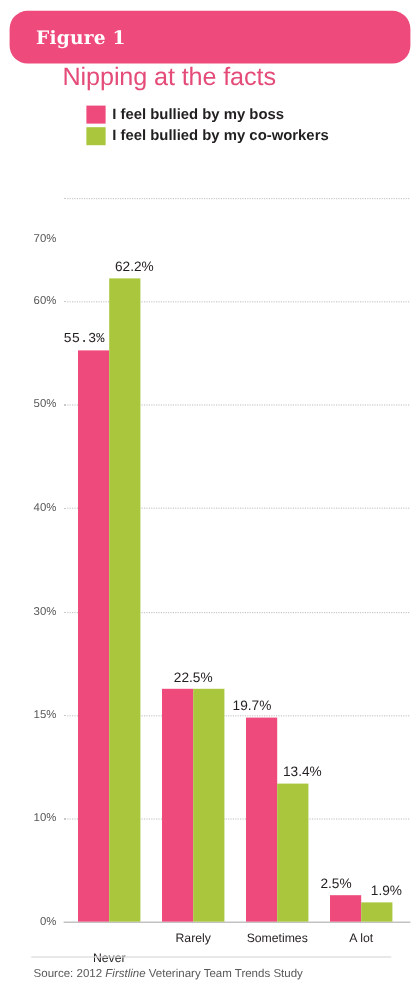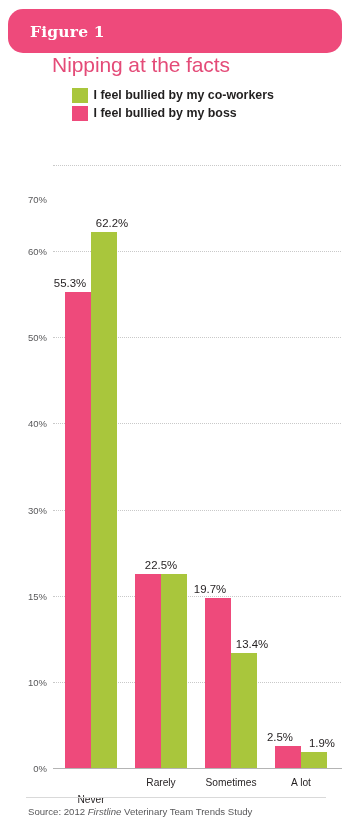--- a/index.html
+++ b/index.html
@@ -163,26 +163,26 @@
 <body>
 
 <div id="figure-banner">
   <span id="figure-banner-label">Figure 1</span>
 </div>
 
 <div id="chart-title">Nipping at the facts</div>
 
 <div id="legend">
   <div class="legend-item">
+    <span class="legend-swatch" style="background:#ee4a7b"></span>
+    <span class="legend-label">I feel bullied by my boss</span>
+  </div>
+  <div class="legend-item">
     <span class="legend-swatch" style="background:#a9c63c"></span>
     <span class="legend-label">I feel bullied by my co-workers</span>
-  </div>
-  <div class="legend-item">
-    <span class="legend-swatch" style="background:#ee4a7b"></span>
-    <span class="legend-label">I feel bullied by my boss</span>
   </div>
 </div>
 
 <div id="plot">
     <div class="axis-label" style="top: 768px;">0%</div>
     <div class="gridline" style="top: 681.857px;"></div>
     <div class="axis-label" style="top: 681.857px;">10%</div>
     <div class="gridline" style="top: 595.714px;"></div>
     <div class="axis-label" style="top: 595.714px;">15%</div>
     <div class="gridline" style="top: 509.571px;"></div>
@@ -191,21 +191,21 @@
     <div class="axis-label" style="top: 423.429px;">40%</div>
     <div class="gridline" style="top: 337.286px;"></div>
     <div class="axis-label" style="top: 337.286px;">50%</div>
     <div class="gridline" style="top: 251.143px;"></div>
     <div class="axis-label" style="top: 251.143px;">60%</div>
     <div class="gridline" style="top: 165px;"></div>
     <div class="axis-label" style="top: 165px; margin-top: 34px;">70%</div>
     <div id="x-axis-line" style="top: 768px;"></div>
     <div class="bar bar-pink" style="left: 65px; width: 26px; height: 476.37px; bottom: 63px;"></div>
     <div class="bar bar-green" style="left: 91px; width: 26px; height: 535.809px; bottom: 63px;"></div>
-    <div class="bar-value" style="left: 70px; top: 288.63px;">55.3%</div>
+    <div class="bar-value" style="left: 70px; top: 288.63px; font-family: Liberation Mono, monospace;">55.3%</div>
     <div class="bar-value" style="left: 112px; top: 229.191px;">62.2%</div>
     <div class="cat-label" style="left: 91px; top: 794px;">Never</div>
     <div class="bar bar-pink" style="left: 135px; width: 26px; height: 193.821px; bottom: 63px;"></div>
     <div class="bar bar-green" style="left: 161px; width: 26px; height: 193.821px; bottom: 63px;"></div>
     <div class="bar-value" style="left: 161px; top: 571.179px;">22.5%</div>
     <div class="cat-label" style="left: 161px; top: 777px;">Rarely</div>
     <div class="bar bar-pink" style="left: 205px; width: 26px; height: 169.701px; bottom: 63px;"></div>
     <div class="bar bar-green" style="left: 231px; width: 26px; height: 115.431px; bottom: 63px;"></div>
     <div class="bar-value" style="left: 210px; top: 595.299px;">19.7%</div>
     <div class="bar-value" style="left: 252px; top: 649.569px;">13.4%</div>

